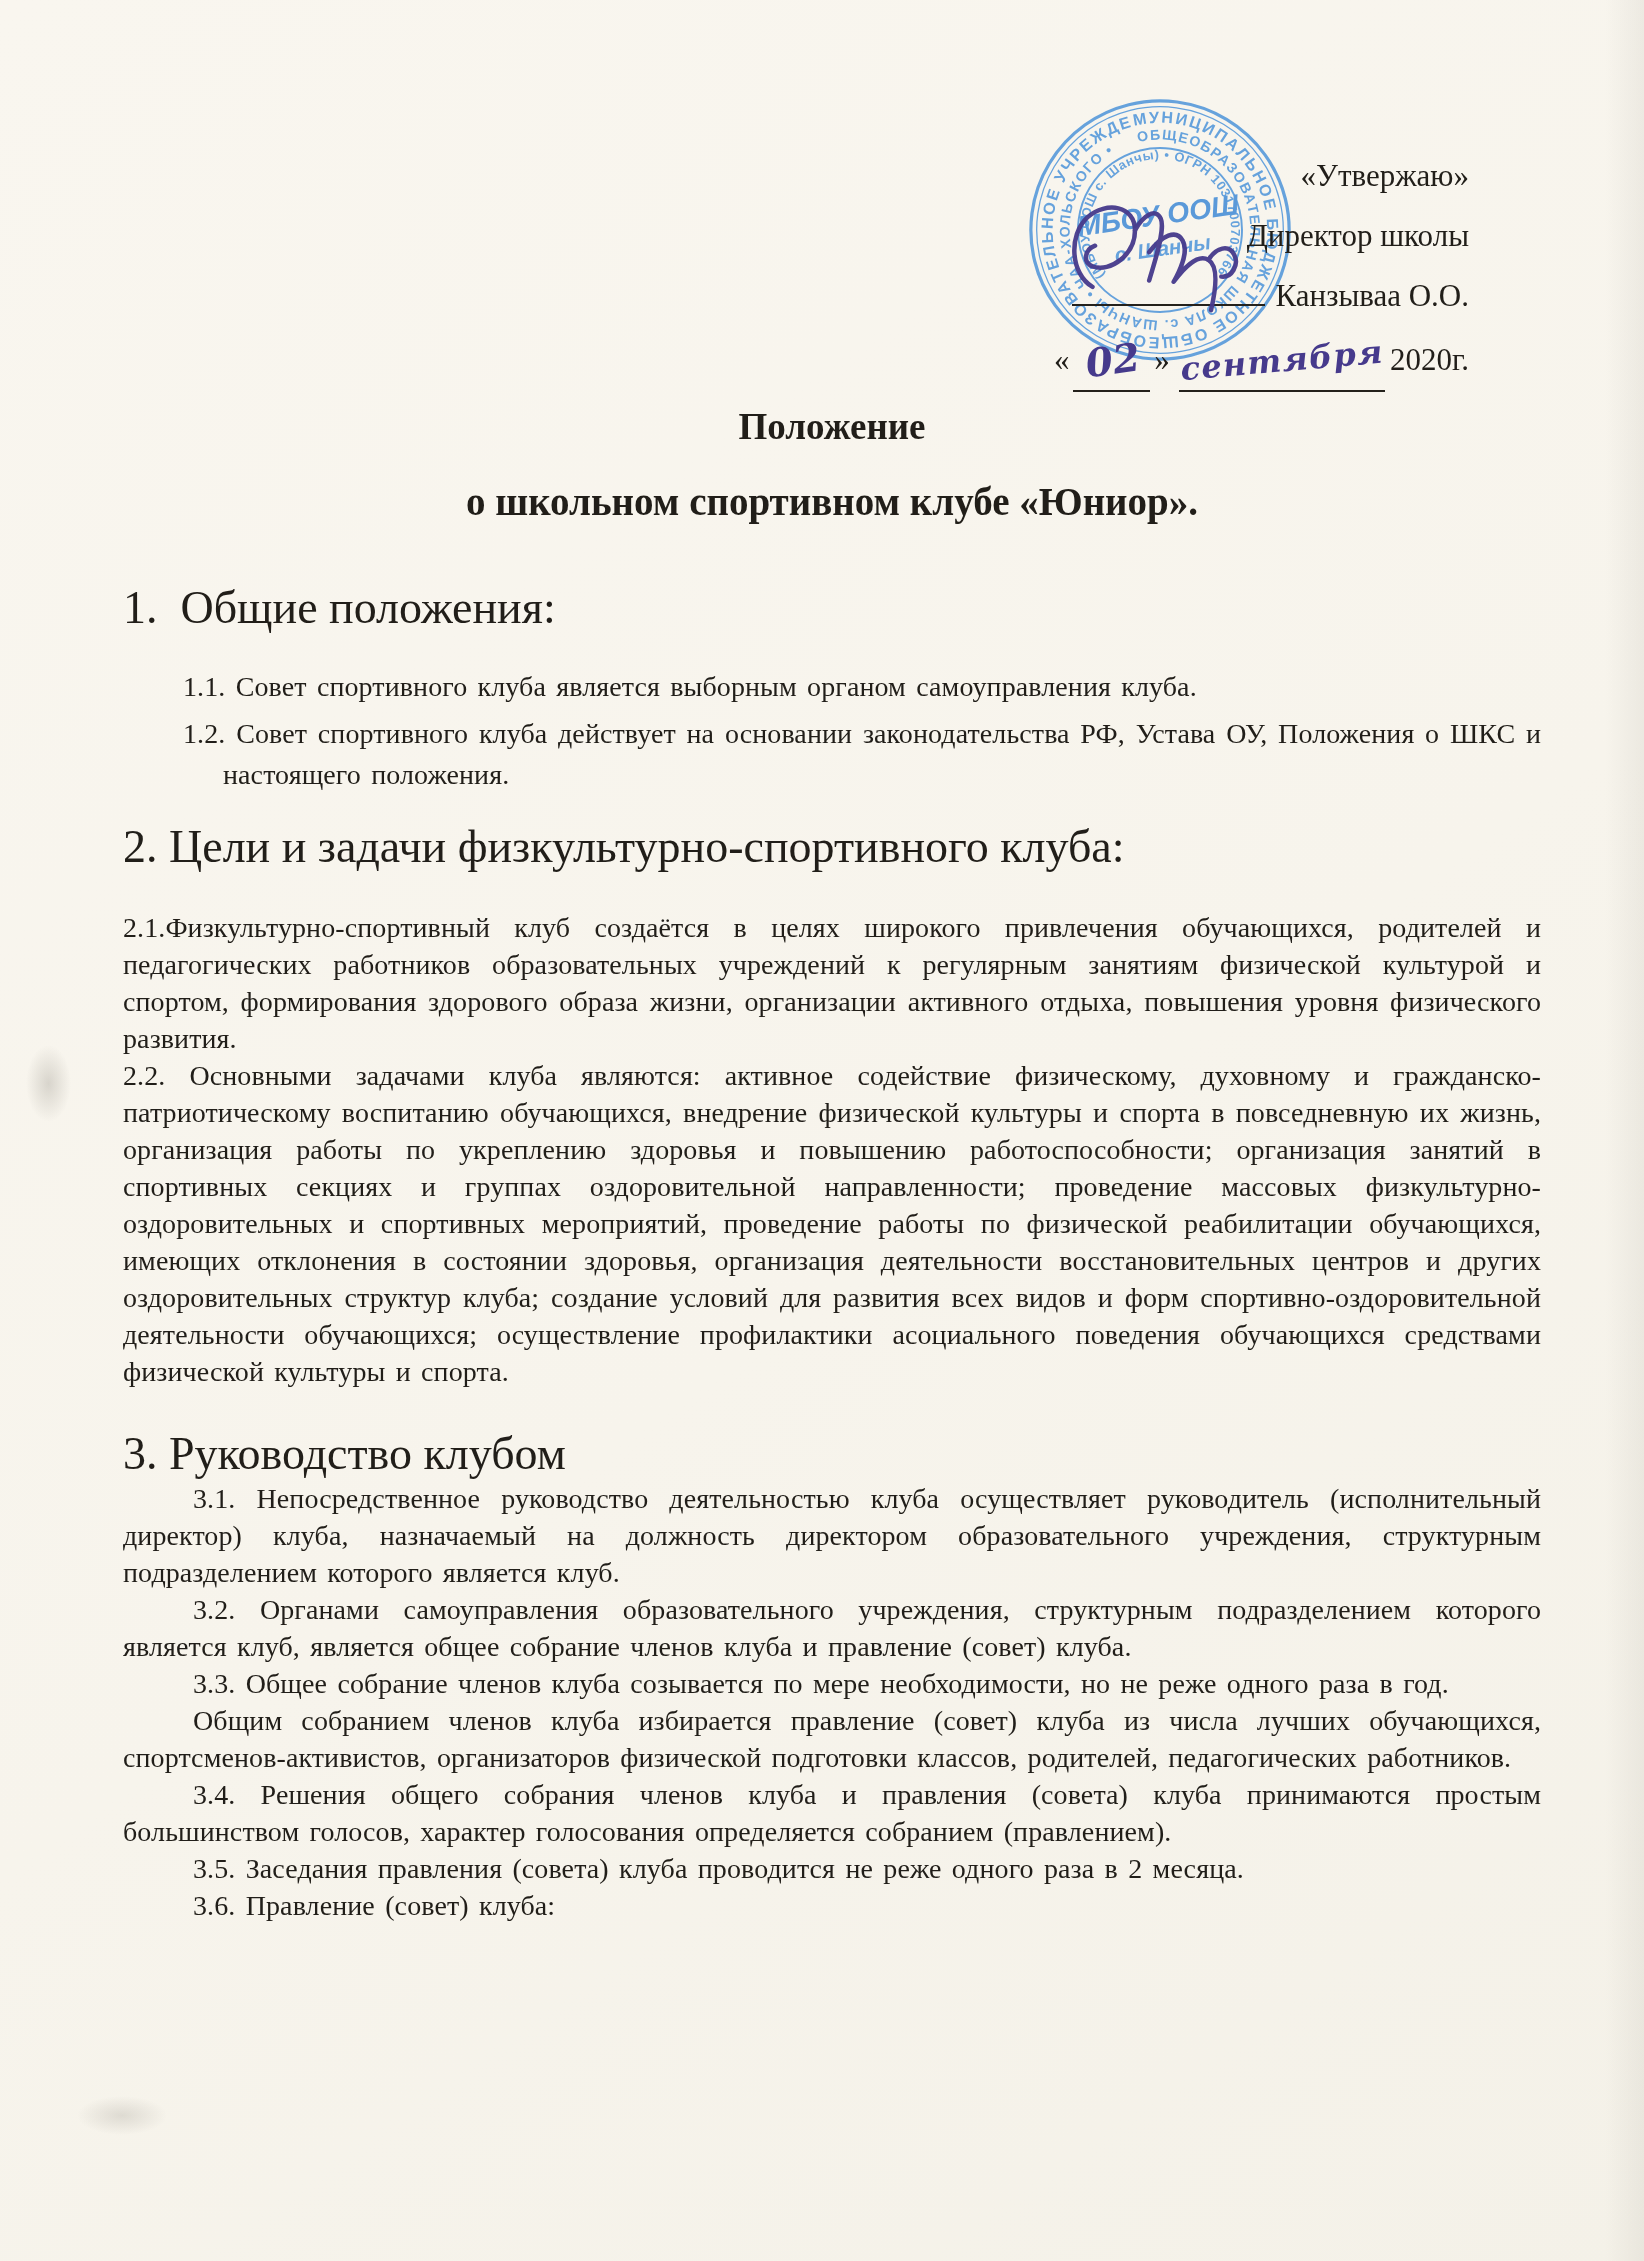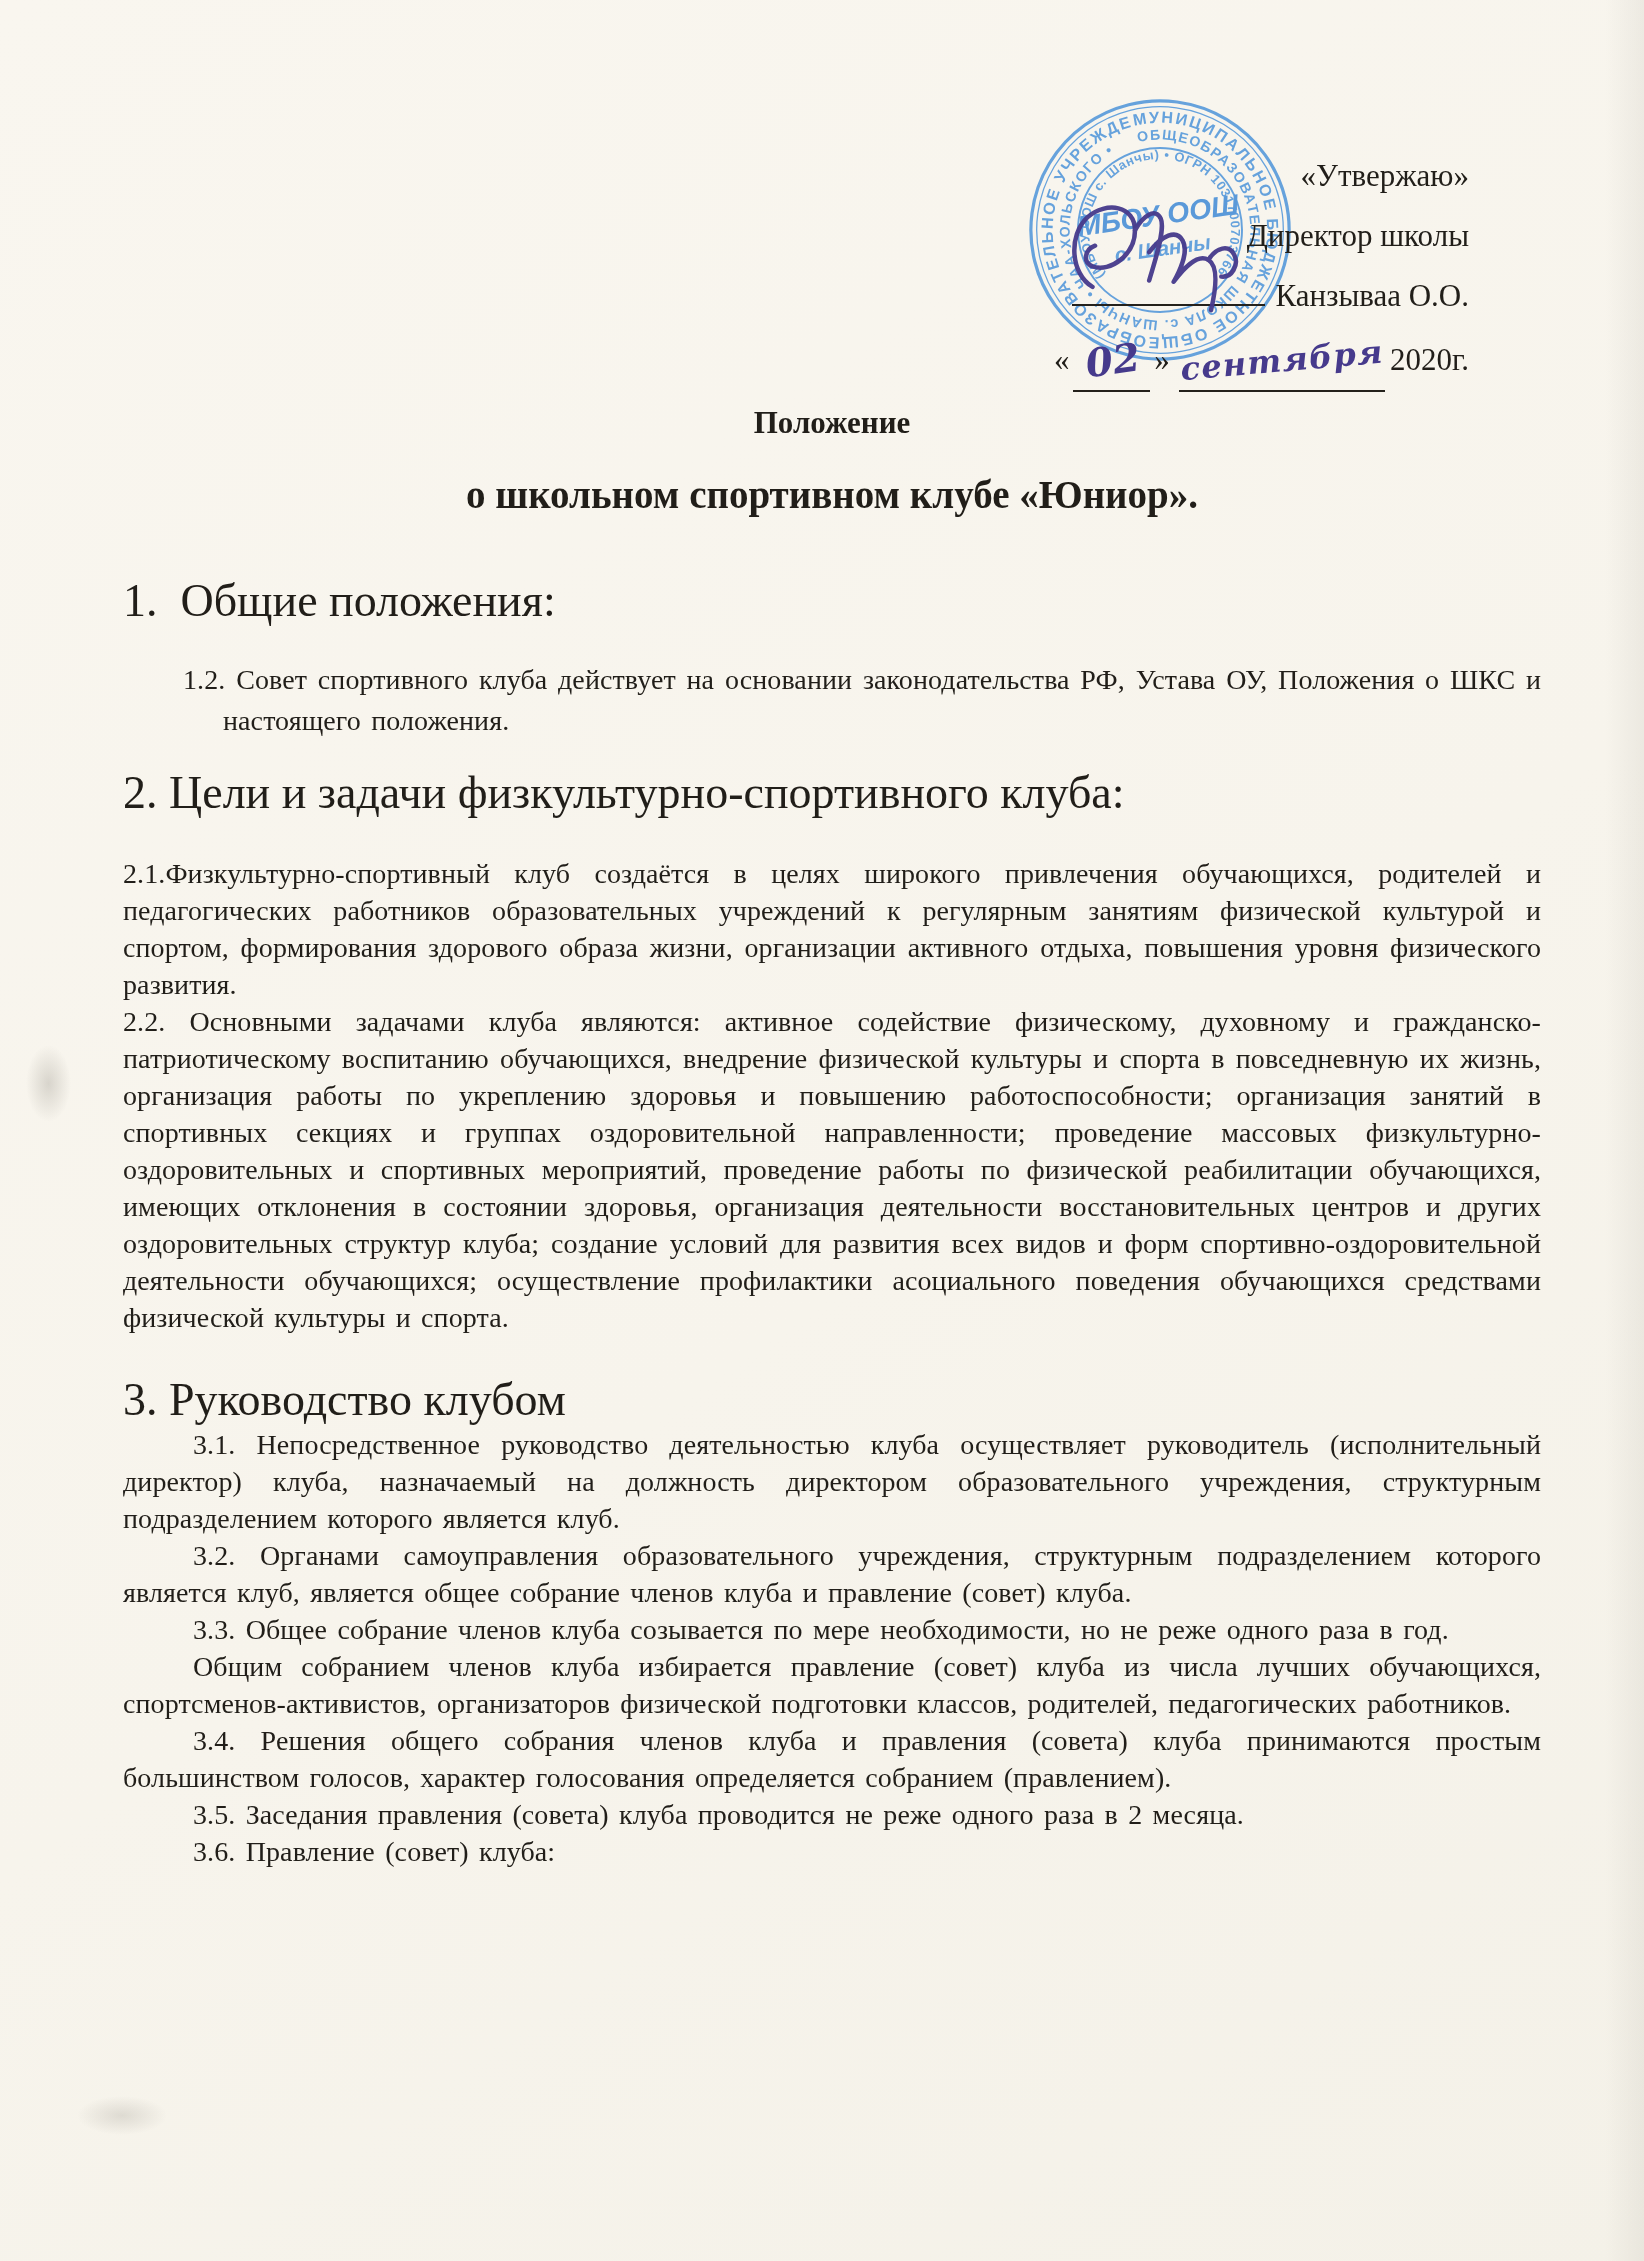--- a/index.html
+++ b/index.html
@@ -35,21 +35,21 @@
   .hand{
     display:inline-block;position:relative;z-index:3;
     font-family:"DejaVu Serif", serif;font-style:italic;font-weight:bold;
     color:#463a8c;
   }
   .hand.day{font-size:39px;transform:rotate(-8deg) translateY(3.9px);}
   .hand.month{font-size:32px;transform:rotate(-5deg) translateY(1.3px);letter-spacing:1.3px;}
 
   
   .main{position:absolute;left:0;top:0;width:1644px;padding:405px 103px 0 123px;box-sizing:border-box;z-index:2;}
-  .doc-title{font-size:31px;font-weight:bold;text-align:center;margin:0;}
+  .doc-title{font-size:37px;font-weight:bold;text-align:center;margin:0;}
   .doc-subtitle{font-size:39px;font-weight:bold;text-align:center;margin:31px 0 16px 0;}
   .sec-heading{font-size:46px;font-weight:normal;text-align:left;margin:0;}
   .h1{margin-top:57px;}
   .h2{margin-top:25px;}
   .h3{margin-top:37px;}
   .bodytext{font-size:28px;line-height:37px;word-spacing:3.2px;letter-spacing:0.1px;}
   .items{margin-top:32px;}
   .s1-item{
     margin:0 0 6.4px 0;padding-left:100px;text-indent:-40px;
     line-height:41px;text-align:justify;
@@ -112,20 +112,21 @@
       <span>«</span><span class="blank day-blank"><span class="hand day">02</span></span><span>»</span><span class="blank month-blank"><span class="hand month">сентября</span></span><span>2020г.</span>
     </div>
   </div>
 
   <div class="main">
     <div class="doc-title">Положение</div>
     <div class="doc-subtitle">о школьном спортивном клубе «Юниор».</div>
 
     <div class="sec-heading h1">1.&nbsp; Общие положения:</div>
     <div class="bodytext items">
+      <p class="s1-item">1.1. Совет спортивного клуба является выборным органом самоуправления клуба.</p>
       <p class="s1-item">1.2. Совет спортивного клуба действует на основании законодательства РФ, Устава ОУ, Положения о ШКС и настоящего положения.</p>
     </div>
 
     <div class="sec-heading h2">2. Цели и задачи физкультурно-спортивного клуба:</div>
     <div class="gap-a"></div>
     <div class="bodytext">
       <p class="para">2.1.Физкультурно-спортивный клуб создаётся в целях широкого привлечения обучающихся, родителей и педагогических работников образовательных учреждений к регулярным занятиям физической культурой и спортом, формирования здорового образа жизни, организации активного отдыха, повышения уровня физического развития.</p>
       <p class="para">2.2. Основными задачами клуба являются: активное содействие физическому, духовному и гражданско-патриотическому воспитанию обучающихся, внедрение физической культуры и спорта в повседневную их жизнь, организация работы по укреплению здоровья  и повышению работоспособности; организация занятий в спортивных секциях и группах оздоровительной направленности; проведение массовых физкультурно-оздоровительных и спортивных мероприятий, проведение работы по физической реабилитации обучающихся, имеющих отклонения в состоянии здоровья, организация деятельности восстановительных центров и других оздоровительных структур клуба; создание условий для развития всех видов и форм спортивно-оздоровительной деятельности обучающихся; осуществление профилактики асоциального поведения обучающихся средствами физической культуры и спорта.</p>
     </div>
 

